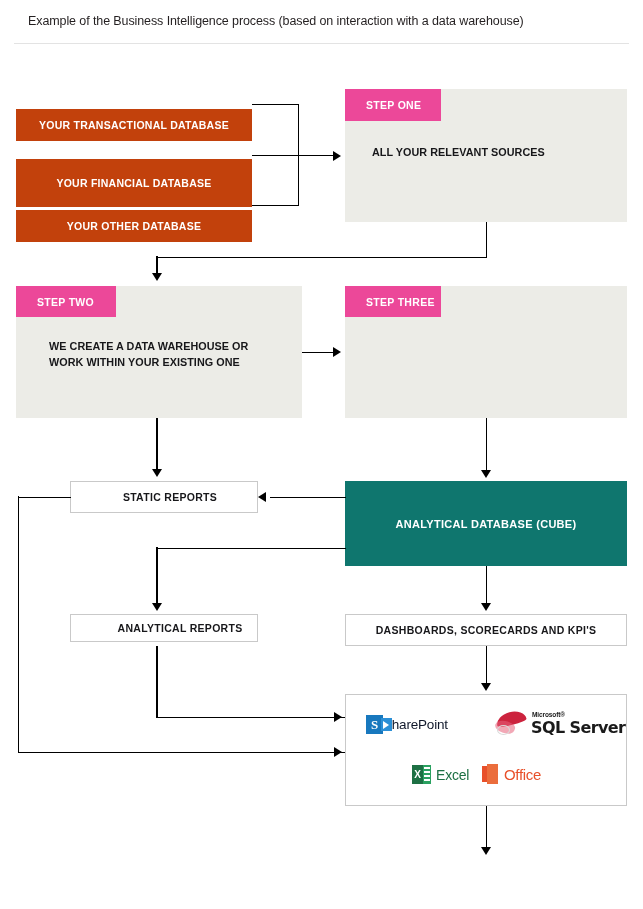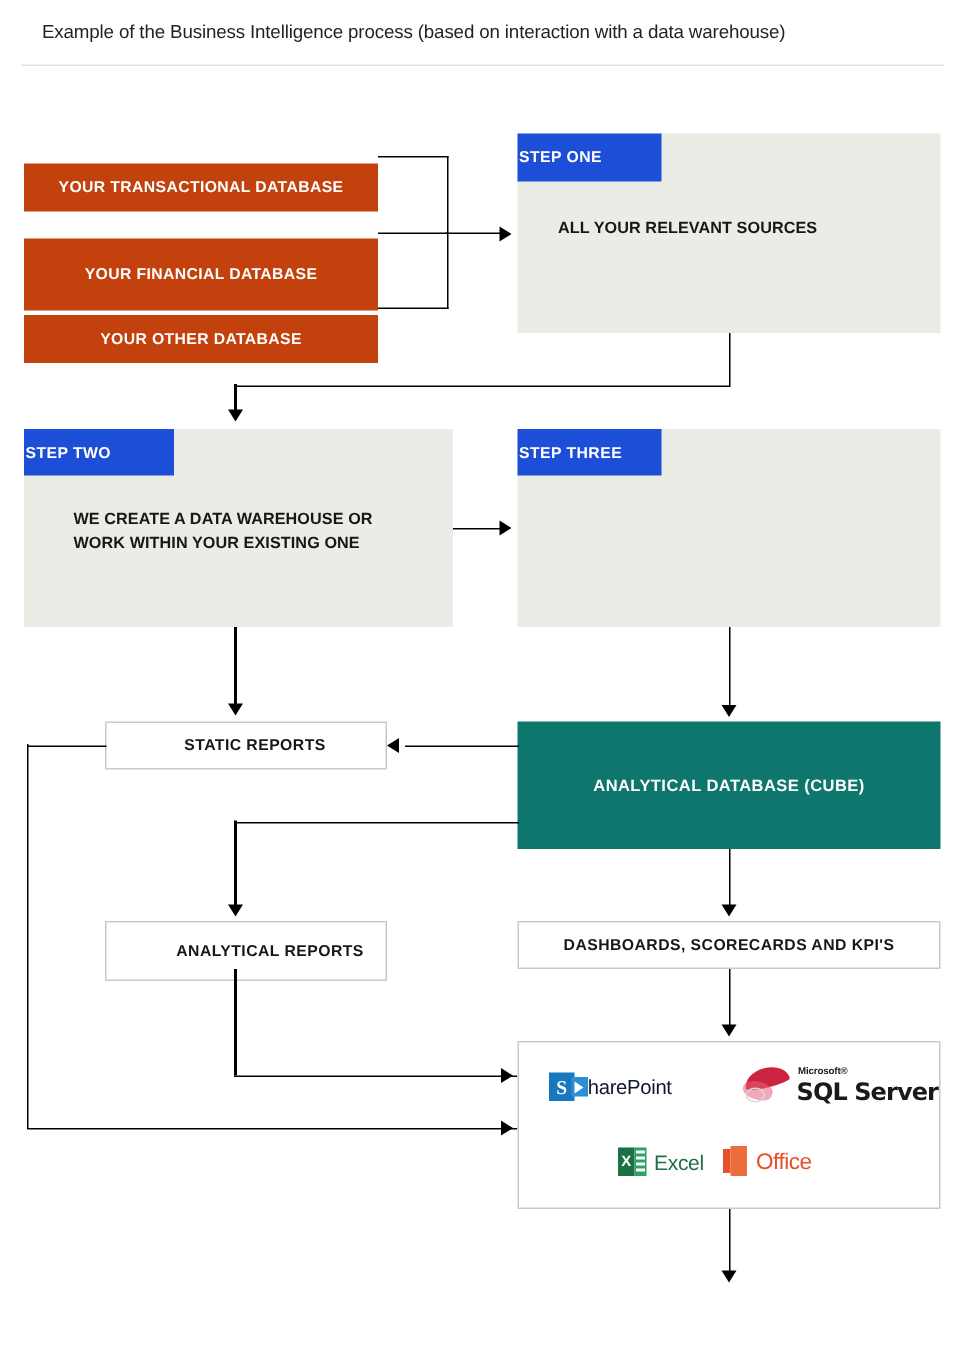--- a/index.html
+++ b/index.html
@@ -35,23 +35,23 @@
     font-weight:bold;
     letter-spacing:0.25px;
     display:flex; align-items:center; justify-content:center;
     text-align:center;
     margin-top:20px;
   }
 
   .step-box { background:#ecece7; }
   .step-tag {
     position:absolute; left:0; top:0;
-    background:#1d4ed8; color:#ffffff;
+    background:#ec4899; color:#ffffff;
     font-size:10.5px; font-weight:bold; letter-spacing:0.3px;
-    display:flex; align-items:center; padding-left:1px;
+    display:flex; align-items:center; padding-left:21px;
   }
   .step-body {
     position:absolute;
     font-size:10.8px; font-weight:bold; color:#17171a;
     line-height:1.45; letter-spacing:0.05px;
   }
 
   .cube-box {
     background:#0f766e; color:#fff;
     font-size:11px; font-weight:bold; letter-spacing:0.3px;
@@ -211,21 +211,21 @@
   <div class="ln hln" style="left:270px; top:496.6px; width:76px;"></div>
   <div class="arrow-l" style="left:258px; top:492px;"></div>
 
   <div class="ln hln" style="left:156px; top:547.6px; width:190px;"></div>
   <div class="ln vln" style="left:156.3px; top:547px; height:57px;"></div>
   <div class="arrow-d" style="left:152px; top:603px;"></div>
 
   <div class="ln vln" style="left:485.6px; top:566px; height:38px;"></div>
   <div class="arrow-d" style="left:481px; top:603px;"></div>
 
-  <div class="box plain-box" style="left:70px; top:614px; width:188px; height:40px;padding-left:32px;">
+  <div class="box plain-box" style="left:70px; top:614px; width:188px; height:28px;padding-left:32px;">
     <span>ANALYTICAL REPORTS</span>
   </div>
 
   <div class="box plain-box" style="left:345px; top:614px; width:282px; height:32px;">
     <span>DASHBOARDS, SCORECARDS AND KPI'S</span>
   </div>
 
   <div class="ln vln" style="left:156.3px; top:646px; height:71px;"></div>
   <div class="ln hln" style="left:156px; top:716.6px; width:189px;"></div>
   <div class="arrow-r" style="left:334px; top:712px;"></div>

